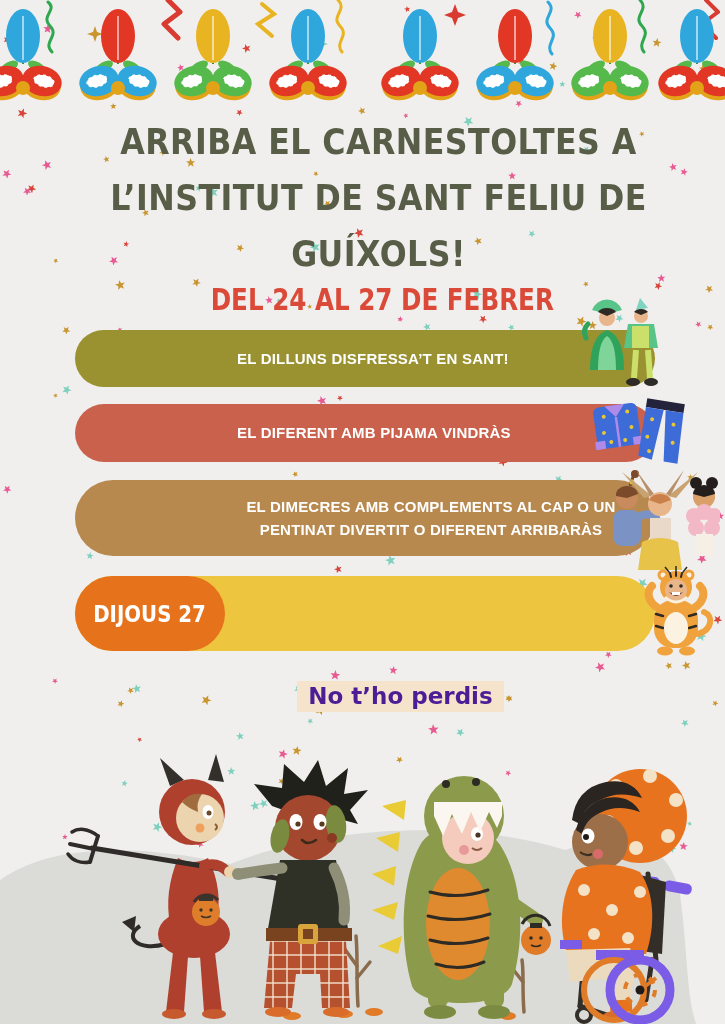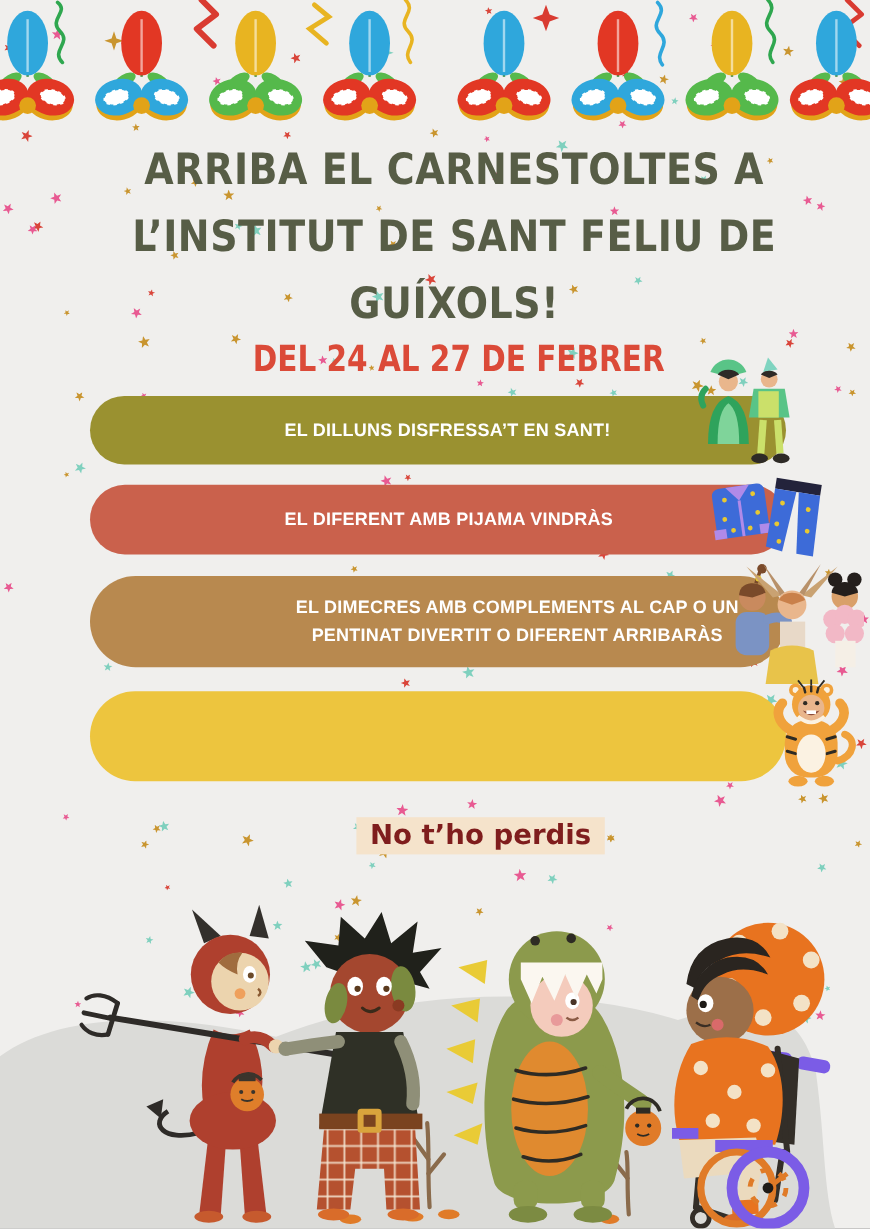--- a/index.html
+++ b/index.html
@@ -386,20 +386,23 @@
     <div class="row row-1" style="top: 404px; height: 58px; --pill: #A23B2B; --bar: #CA614C;">
       <div class="bar"></div>
       <div class="desc">EL DIFERENT AMB PIJAMA VINDRÀS</div>
     </div>
     <div class="row row-2" style="top: 480px; height: 76px; --pill: #53402D; --bar: #B8894F;">
       <div class="bar"></div>
       <div class="desc">EL DIMECRES AMB COMPLEMENTS AL CAP O UN PENTINAT DIVERTIT O DIFERENT ARRIBARÀS</div>
     </div>
     <div class="row row-3" style="top: 576px; height: 75px; --pill: #E7721C; --bar: #EDC53E;">
       <div class="bar"></div>
+      <div class="pill">
+        <span class="day">DIJOUS 27</span>
+      </div>
     </div>
   </div>
 
   <svg class="illus" style="left:578px;top:292px" width="86" height="96" viewBox="0 0 86 96">
     <g>
       <path d="M14,18 A16,16 0 0 1 44,18 L29,22 Z" fill="#59C487"></path>
       <circle cx="29" cy="26" r="8" fill="#E9B68C"></circle>
       <path d="M20,20 A10,7 0 0 1 38,20 L29,24 Z" fill="#2E2A26"></path>
       <path d="M12,78 Q12,44 29,38 Q46,44 46,78 Z" fill="#2FA35C"></path>
       <path d="M20,78 Q20,50 29,44 Q38,50 38,78 Z" fill="#7FD49A"></path>
@@ -510,21 +513,21 @@
     <circle cx="33" cy="20" r="1.8" fill="#2E2B24"></circle>
       <circle cx="43" cy="20" r="1.8" fill="#2E2B24"></circle>
     <path d="M31,26 Q38,34 45,26 Q38,29 31,26 Z" fill="#8A4A3A"></path>
     <rect x="34" y="26" width="8" height="3" fill="#fff"></rect>
     <ellipse cx="27" cy="85" rx="8" ry="4.5" fill="#F0A23C"></ellipse>
     <ellipse cx="49" cy="85" rx="8" ry="4.5" fill="#F0A23C"></ellipse>
   </svg>
 
   <div class="closing">
     <div class="inner">
-      <span class="hl" style="color: #7f1d1d; background: rgb(245, 227, 203);">No t’ho perdis</span><br>
+      <span class="hl" style="color: #4c1d95; background: rgb(245, 227, 203);">No t’ho perdis</span><br>
     </div>
   </div>
 
   <svg class="scene" width="725" height="300" viewBox="0 0 725 300">
     <path d="M-5,160 C40,124 120,116 230,140 C330,100 470,96 565,126 C630,104 668,118 680,170 C688,230 686,268 696,300 L-5,300 Z" fill="#DBDBD8"></path>
 
     <g stroke="#8A6B4C" stroke-width="3.5" fill="none" stroke-linecap="round">
       <path d="M358,282 C356,252 358,232 356,212"></path>
       <path d="M357,242 L344,224"></path>
         <path d="M357,254 L370,238"></path>

